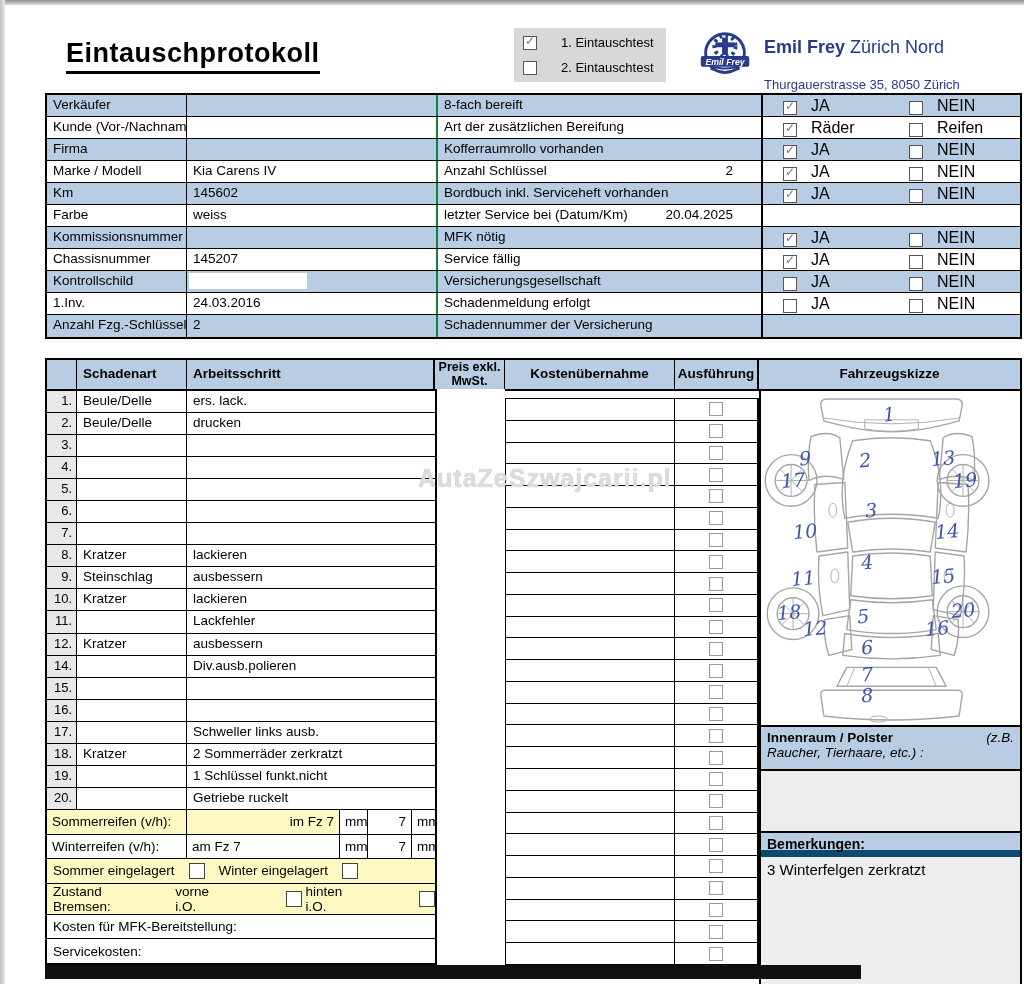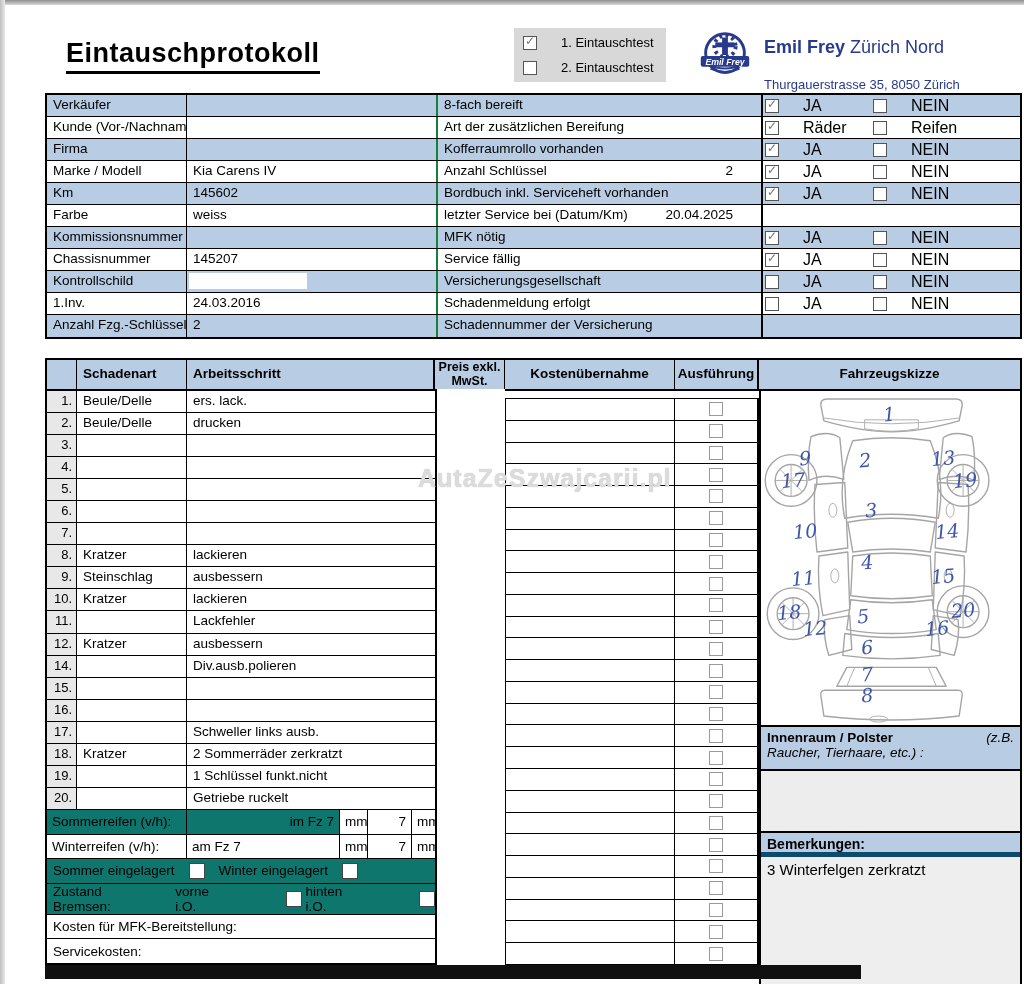--- a/index.html
+++ b/index.html
@@ -39,21 +39,21 @@
         border-bottom:1px solid #000;box-sizing:border-box;}
   .irow:last-child{border-bottom:none;}
   .irow.blue{background:#b8cce4;}
   .irow .cell{box-sizing:border-box;font-size:13.5px;padding:2px 6px 0;
               overflow:hidden;white-space:nowrap;position:relative;}
   .irow .lbl{border-right:1px solid #000;}
   .irow .val{border-right:2px solid #15803d;}
   .irow .mid{border-right:2px solid #000;display:flex;justify-content:space-between;}
   .irow .mid .midv{margin-right:22px;}
   .irow .right{display:flex;align-items:center;padding:0;}
-  .yng{display:flex;align-items:center;gap:24px;width:106px;margin-left:2px;}
+  .yng{display:flex;align-items:flex-end;gap:14px;width:106px;margin-left:20px;}
   .ynl{font-size:16px;}
   .kmtext{font-size:13.5px;margin-left:6px;}
   .redact{position:absolute;left:2px;top:2px;width:118px;height:16px;background:#fff;}
 
   
   #dmg-header{position:absolute;left:45px;top:358px;width:977px;height:33px;
               box-sizing:border-box;border:2px solid #000;background:#b8cce4;
               display:grid;grid-template-columns:30px 110px 248px 70px 170px 84px 1fr;}
   .hc{box-sizing:border-box;font-weight:bold;font-size:13.5px;display:flex;
       align-items:center;justify-content:center;text-align:center;line-height:1.1;}
@@ -70,21 +70,21 @@
         border-bottom:1px solid #000;box-sizing:border-box;flex:0 0 auto;}
   .dc{box-sizing:border-box;font-size:13.5px;padding:2px 6px 0;overflow:hidden;
       white-space:nowrap;}
   .dc.num{background:#e8e8e8;border-right:1px solid #000;text-align:right;
           padding-right:4px;font-size:13px;}
   .dc.sart{border-right:1px solid #000;}
   #dmg-bottom{flex:1;display:flex;flex-direction:column;}
   .brow{flex:1;display:flex;align-items:center;border-bottom:1px solid #000;
         box-sizing:border-box;font-size:13.5px;}
   .brow:last-child{border-bottom:none;}
-  .brow.blue{background:#0f766e;}
+  .brow.blue{background:#fef9c3;}
   .brow.reifen{display:grid;grid-template-columns:140px 1fr 28px 44px 23px;
                align-items:stretch;}
   .brow.reifen>div{display:flex;align-items:center;box-sizing:border-box;
                    border-right:1px solid #000;padding:0 5px;}
   .brow.reifen>div:last-child{border-right:none;}
   .brow.reifen .rval{justify-content:flex-end;}
   .brow.reifen .rval.left{justify-content:flex-start;}
   .brow.reifen .white{background:#fff;}
   .brow.reifen .dep{justify-content:flex-end;}
   .cbx{width:16px;height:16px;background:#fff;border:1.5px solid #444;
@@ -114,21 +114,21 @@
                box-sizing:border-box;flex:0 0 auto;}
   .sknum{position:absolute;color:#3d55a8;font:italic 19px "DejaVu Serif",serif;
          transform:rotate(-5deg);}
   #innenraum-h{height:44px;background:#b8cce4;border-bottom:2px solid #000;
                box-sizing:border-box;padding:3px 6px 0;font-size:13.5px;flex:0 0 auto;}
   #innenraum-h .b{font-weight:bold;}
   #innenraum-h .i{font-style:italic;}
   #innenraum-h .top{display:flex;justify-content:space-between;}
   #innenraum-body{height:62px;background:#ededed;border-bottom:2px solid #000;
                   box-sizing:border-box;flex:0 0 auto;}
-  #bemerk-h{height:24px;background:#b8cce4;border-bottom:5px solid #0c4a6e;
+  #bemerk-h{height:24px;background:#b8cce4;border-bottom:7px solid #0c4a6e;
             box-sizing:border-box;padding:3px 6px 0;font-size:14px;font-weight:bold;flex:0 0 auto;}
   #bemerk-body{flex:1;background:#eeeeee;padding:4px 6px;font-size:15px;}
 
   .blackbar{position:absolute;left:45px;top:965px;width:816px;height:14px;background:#101010;}
 
   svg .ln{stroke:#a5a5a5;stroke-width:1.4;fill:none;stroke-linejoin:round;stroke-linecap:round;}
   svg .ln2{stroke:#b0b0b0;stroke-width:1;fill:none;}
 </style>
 </head>
 <body>

